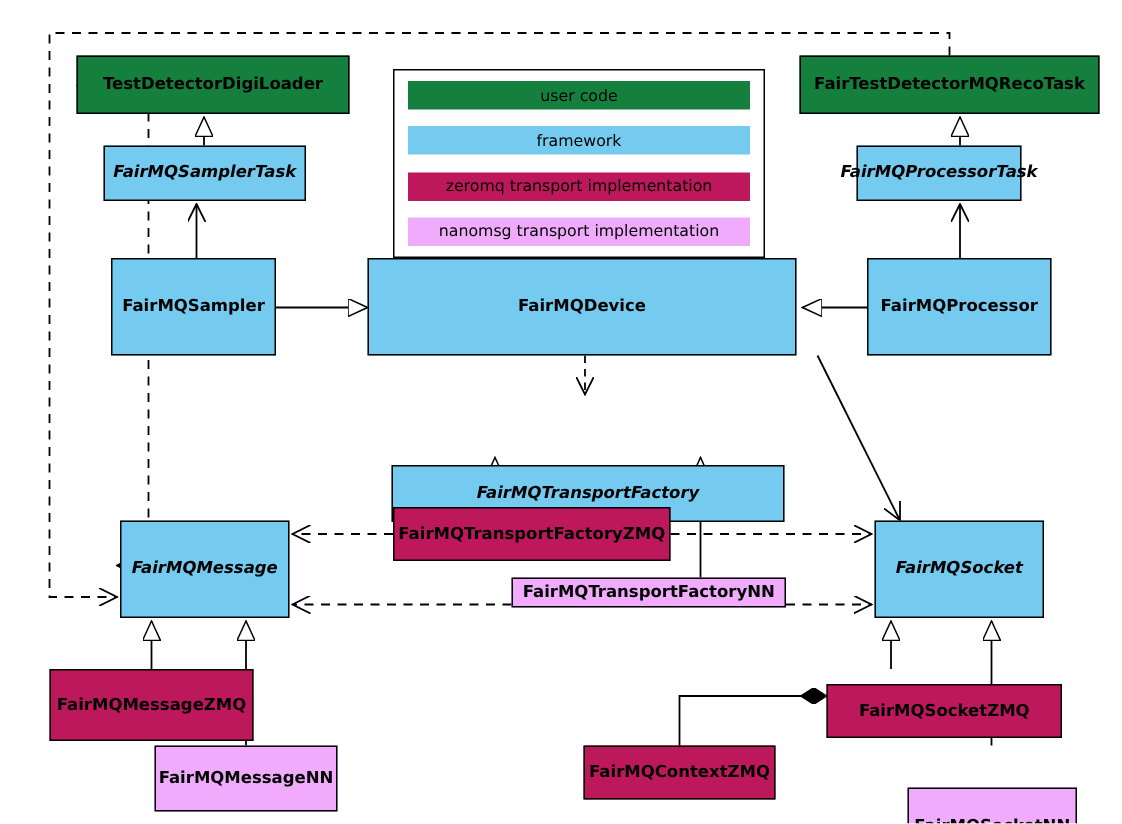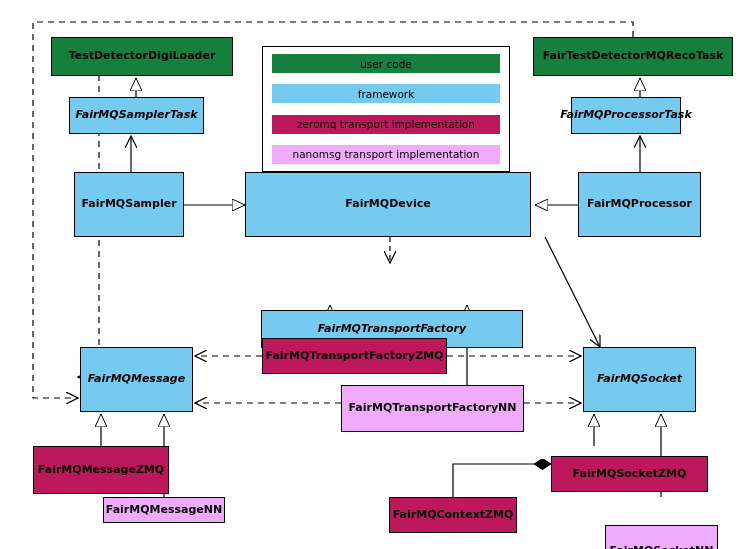--- a/index.html
+++ b/index.html
@@ -102,22 +102,22 @@
   <div id="nodes">
       <div class="node user" style="left: 51px; top: 37px; width: 182px; height: 39px;">TestDetectorDigiLoader</div>
       <div class="node user" style="left: 533px; top: 37px; width: 200px; height: 39px;">FairTestDetectorMQRecoTask</div>
       <div class="node fw italic" style="left: 69px; top: 97px; width: 135px; height: 37px;">FairMQSamplerTask</div>
       <div class="node fw italic" style="left: 571px; top: 97px; width: 110px; height: 37px;">FairMQProcessorTask</div>
       <div class="node fw" style="left: 74px; top: 172px; width: 110px; height: 65px;">FairMQSampler</div>
       <div class="node fw" style="left: 245px; top: 172px; width: 286px; height: 65px;">FairMQDevice</div>
       <div class="node fw" style="left: 578px; top: 172px; width: 123px; height: 65px;">FairMQProcessor</div>
       <div class="node fw italic" style="left: 261px; top: 265px; width: 262px; height: 38px; margin-top: 45px;">FairMQTransportFactory</div>
       <div class="node zmq" style="left: 262px; top: 338px; width: 185px; height: 36px;">FairMQTransportFactoryZMQ</div>
-      <div class="node nn" style="left: 341px; top: 385px; width: 183px; height: 47px;">FairMQTransportFactoryNN</div>
+      <div class="node nn" style="left: 341px; top: 385px; width: 183px; height: 20px;">FairMQTransportFactoryNN</div>
       <div class="node fw italic" style="left: 80px; top: 347px; width: 113px; height: 65px;">FairMQMessage</div>
       <div class="node fw italic" style="left: 583px; top: 347px; width: 113px; height: 65px;">FairMQSocket</div>
       <div class="node zmq" style="left: 33px; top: 446px; width: 136px; height: 48px;">FairMQMessageZMQ</div>
-      <div class="node nn" style="left: 103px; top: 497px; width: 122px; height: 26px;">FairMQMessageNN</div>
+      <div class="node nn" style="left: 103px; top: 497px; width: 122px; height: 44px;">FairMQMessageNN</div>
       <div class="node zmq" style="left: 551px; top: 456px; width: 157px; height: 36px;">FairMQSocketZMQ</div>
       <div class="node nn" style="left: 605px; top: 497px; width: 113px; height: 52px; margin-top: 28px;">FairMQSocketNN</div>
       <div class="node zmq" style="left: 389px; top: 497px; width: 128px; height: 36px;">FairMQContextZMQ</div>
     </div>
 </div>
 
 </body></html>

